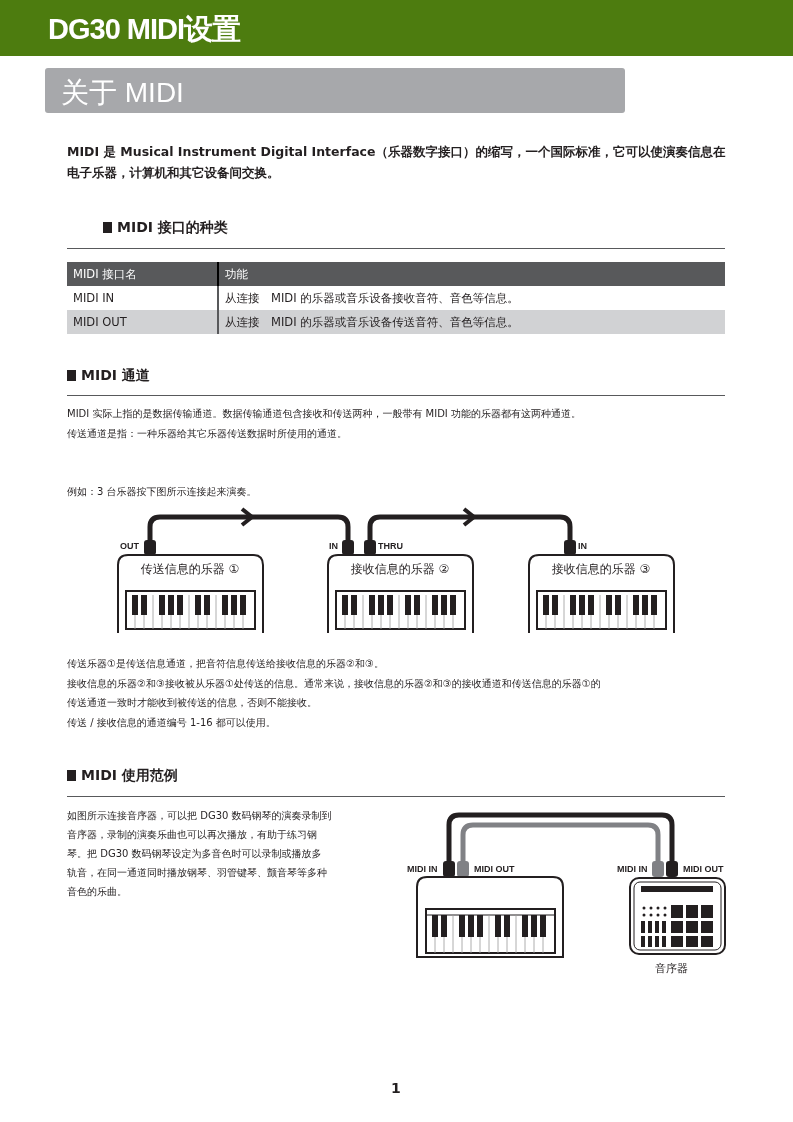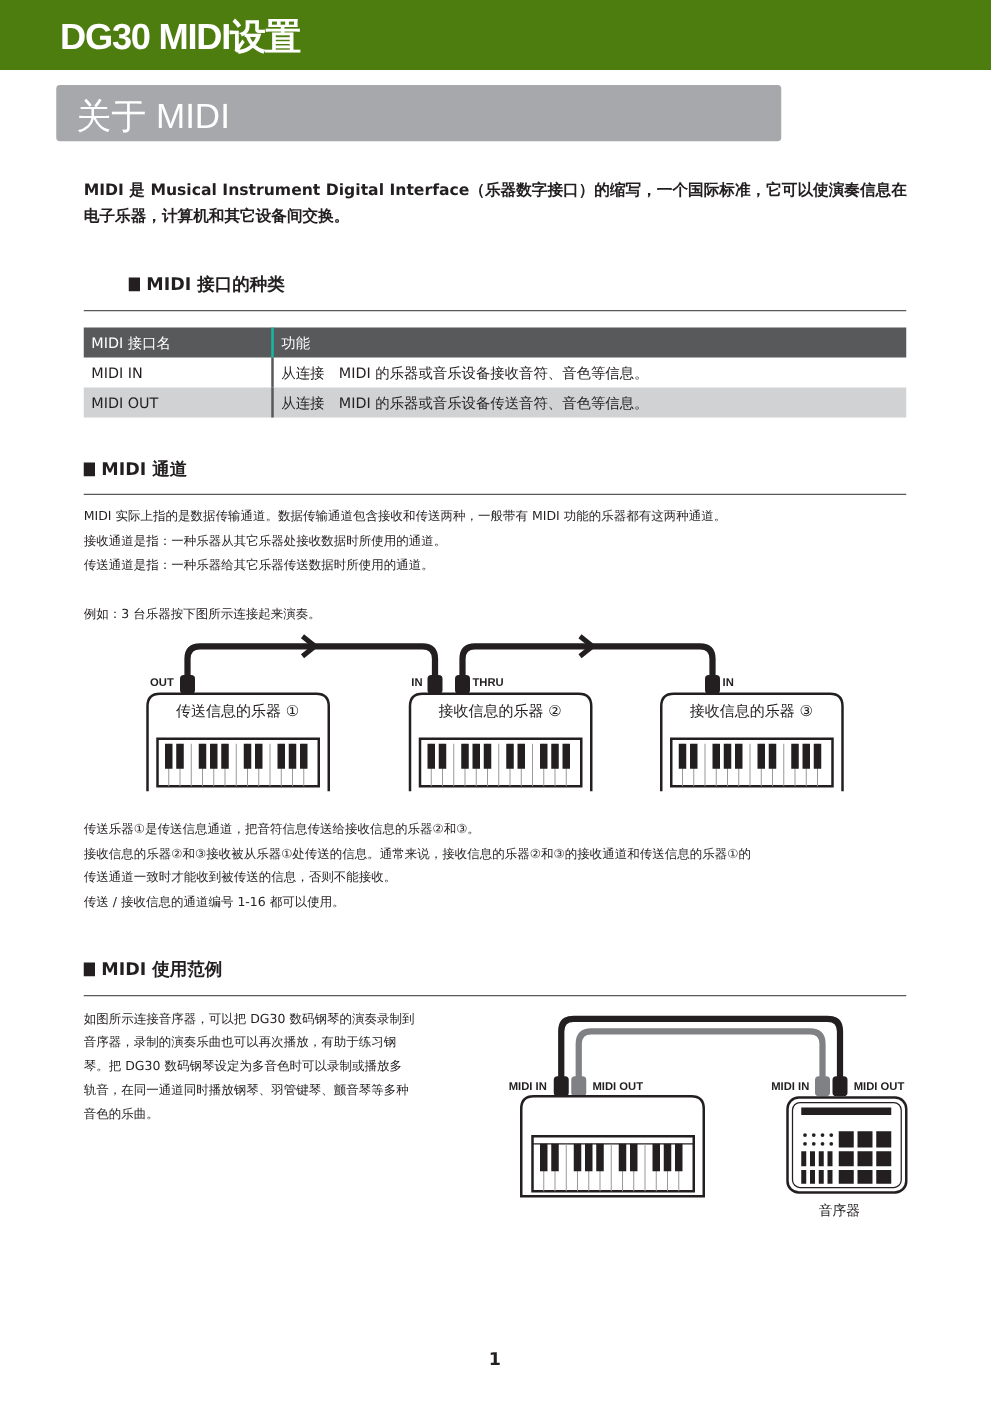--- a/index.html
+++ b/index.html
@@ -41,21 +41,21 @@
     position: absolute; left: 67px; top: 262px; width: 658px;
     border-collapse: collapse; font-size: 11.5px;
   }
   table.ports th {
     background: #58595b; color: #fff; font-weight: normal; text-align: left;
     height: 24px; padding-left: 6px;
   }
   table.ports td { height: 24px; padding-left: 6px; color: #231f20; }
   table.ports tr.alt td { background: #d1d2d4; }
   table.ports .c1 { width: 151px; border-right: 2px solid #58595b; }
-  table.ports th.c1 { border-right: 2px solid #14b8a6; margin-top: 12px; }
+  table.ports th.c1 { border-right: 2px solid #000000; margin-top: 12px; }
 
   .para {
     position: absolute; left: 67px; width: 670px;
     font-size: 10px; line-height: 19.5px; color: #231f20;
   }
   .diag { position: absolute; }
   .diag-label { font-family: "Liberation Sans", sans-serif; font-weight: bold; font-size: 9px; fill: #231f20; }
   .inst-label { font-size: 12px; fill: #231f20; }
   .seq-caption {
     position: absolute; left: 655px; top: 961px; font-size: 11px; color: #231f20;
@@ -100,21 +100,20 @@
 </tbody>
   </table>
 
 <div class="sub-heading" style="top:367px;">
   <span class="sq"></span><span>MIDI 通道</span>
 </div>
 <div class="rule" style="top:395px;"></div>
 
 <div class="para" style="top:404px;">
   <div>MIDI 实际上指的是数据传输通道。数据传输通道包含接收和传送两种，一般带有 MIDI 功能的乐器都有这两种通道。</div>
-  <div>接收通道是指：一种乐器从其它乐器处接收数据时所使用的通道。</div>
   <div>传送通道是指：一种乐器给其它乐器传送数据时所使用的通道。</div>
 </div>
 <div class="para" style="top:482px;">例如：3 台乐器按下图所示连接起来演奏。</div>
 
 <svg class="diag" style="left:110px; top:505px;" width="580" height="130" viewBox="0 0 580 130">
 
   <path d="M40 37 V22 Q40 12 50 12 H228 Q238 12 238 22 V37" fill="none" stroke="#231f20" stroke-width="5"></path>
   <path d="M132 4 L142 12 L132 20" fill="none" stroke="#231f20" stroke-width="4"></path>
 
   <path d="M260 37 V22 Q260 12 270 12 H450 Q460 12 460 22 V37" fill="none" stroke="#231f20" stroke-width="5"></path>

